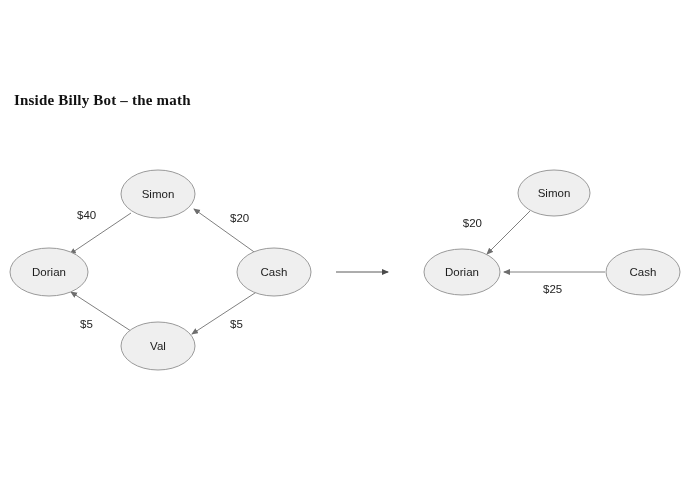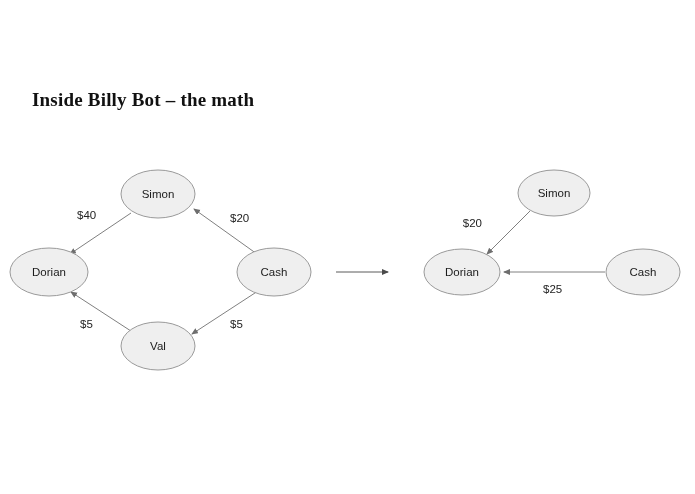--- a/index.html
+++ b/index.html
@@ -10,25 +10,25 @@
   #slide {
     position: relative;
     width: 695px;
     height: 494px;
     background: #ffffff;
     overflow: hidden;
     font-family: "Liberation Sans", sans-serif;
   }
   #slide-title {
     position: absolute;
-    left: 32px;
+    left: 14px;
     top: 86px;
     font-family: "Liberation Serif", serif;
     font-weight: bold;
-    font-size: 19px;
+    font-size: 15px;
     line-height: 28px;
     letter-spacing: 0.2px;
     color: #111111;
     white-space: nowrap;
   }
   #diagram-layer {
     position: absolute;
     left: 0;
     top: 0;
     width: 695px;

